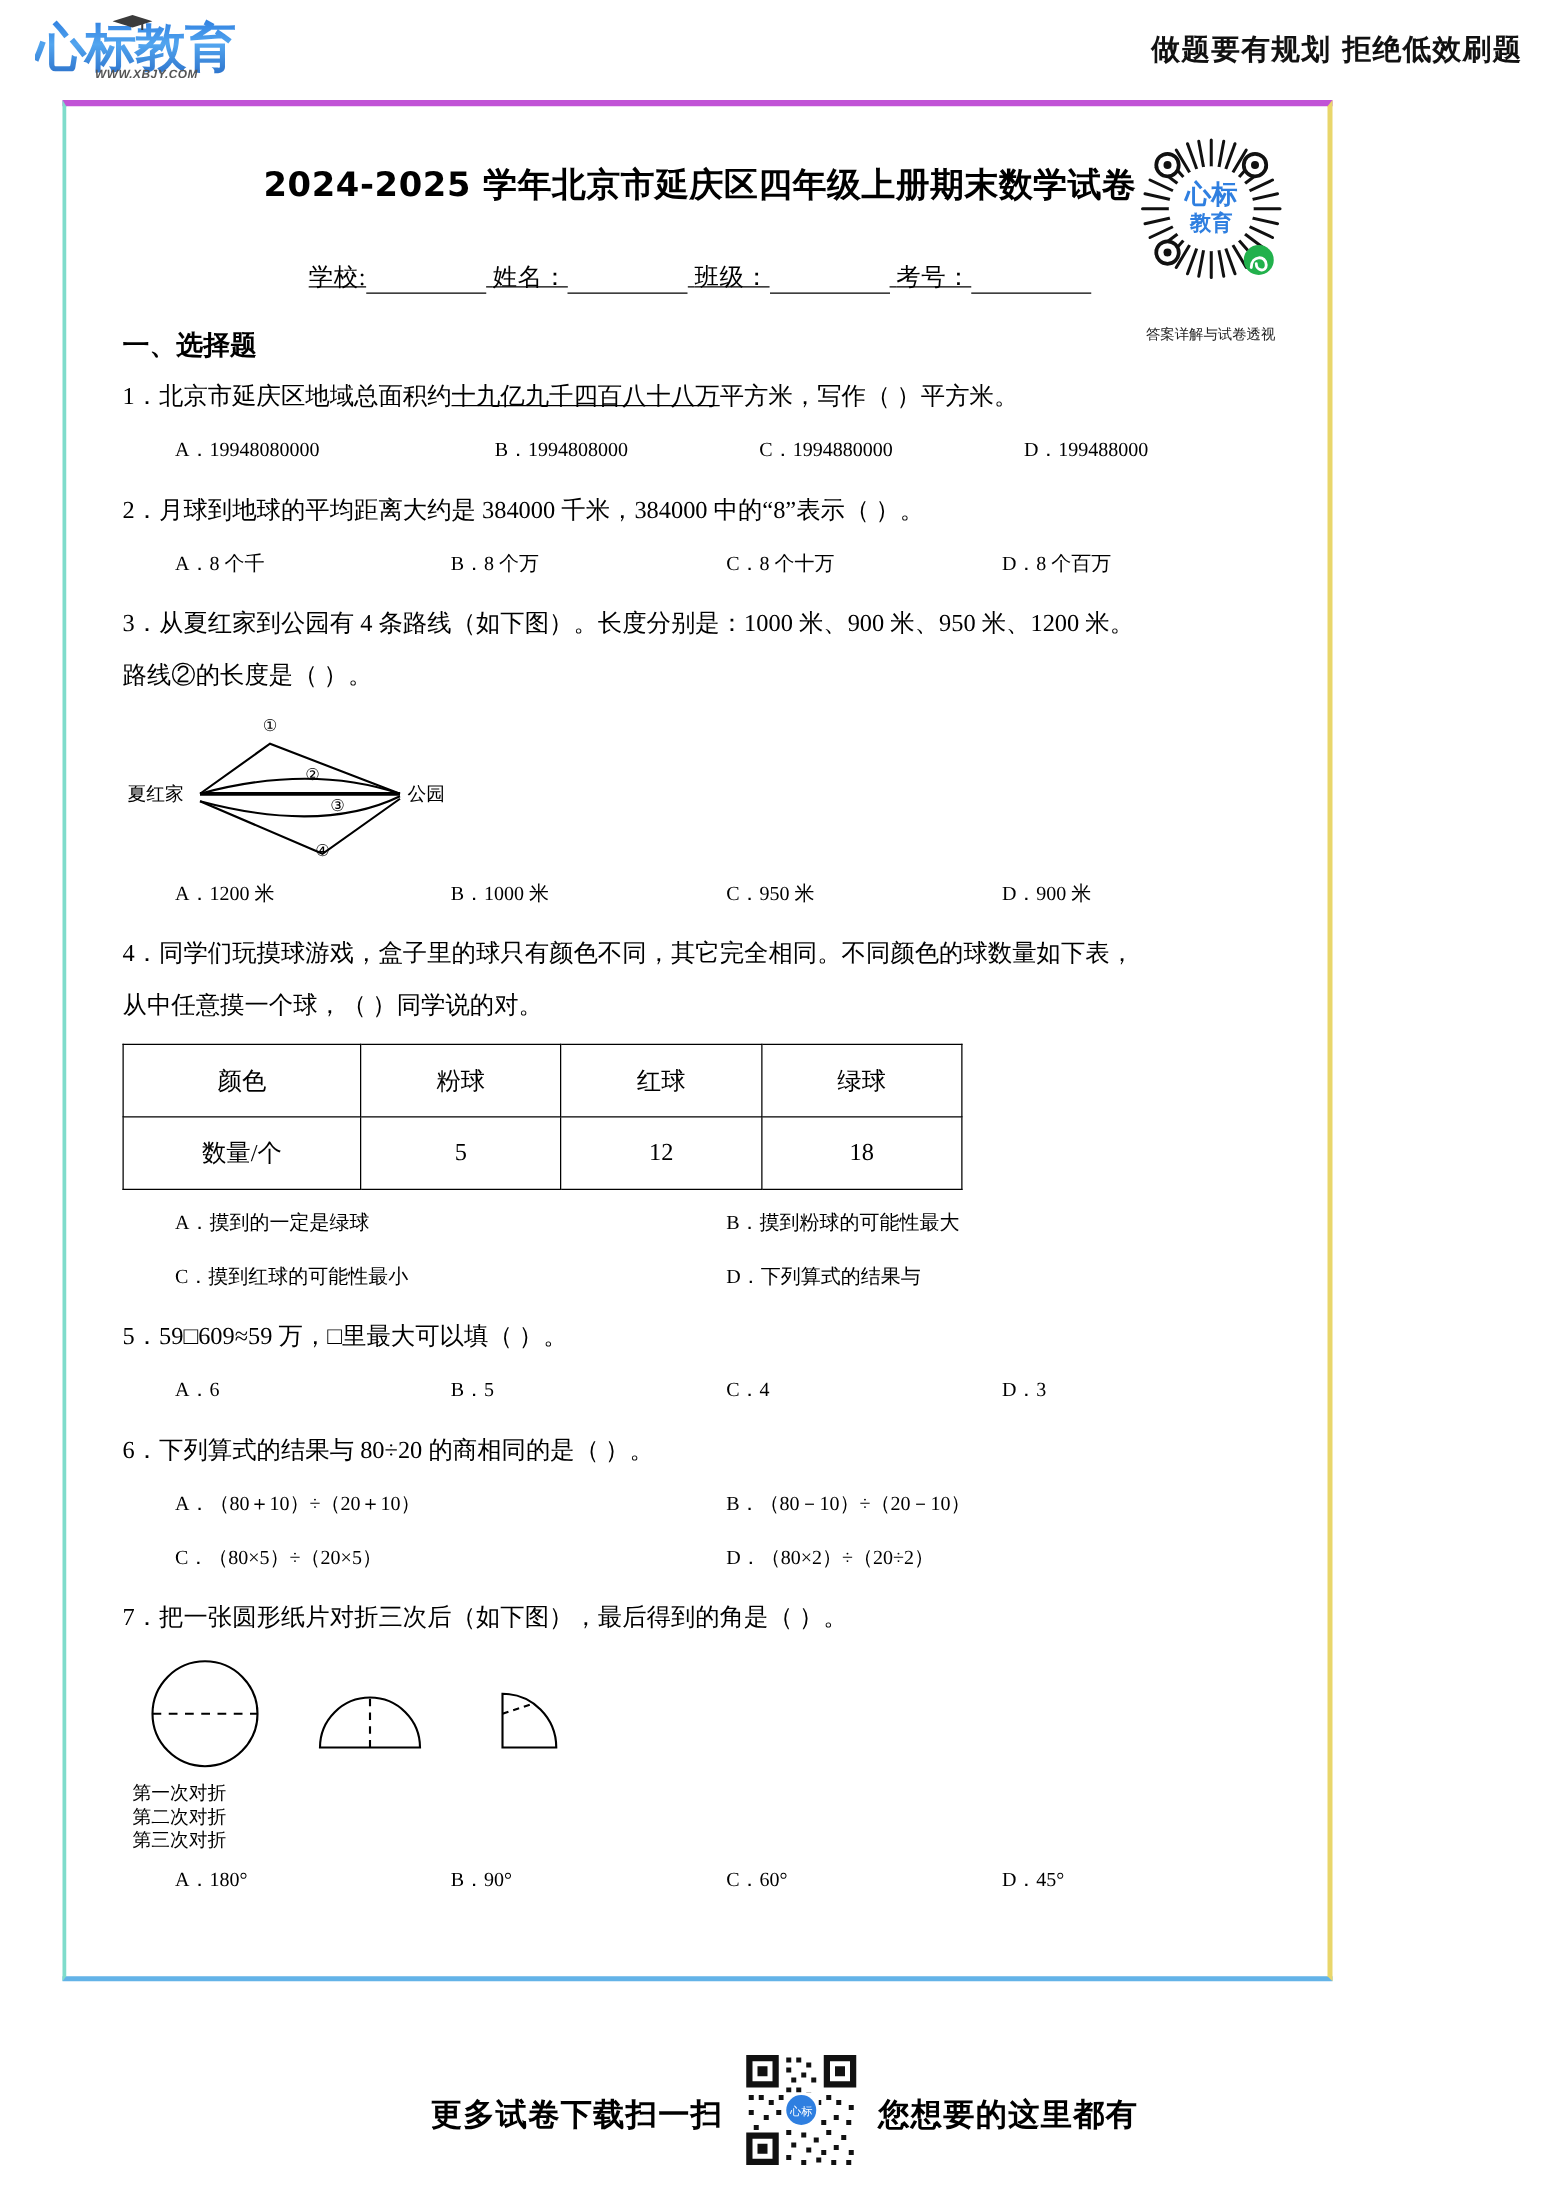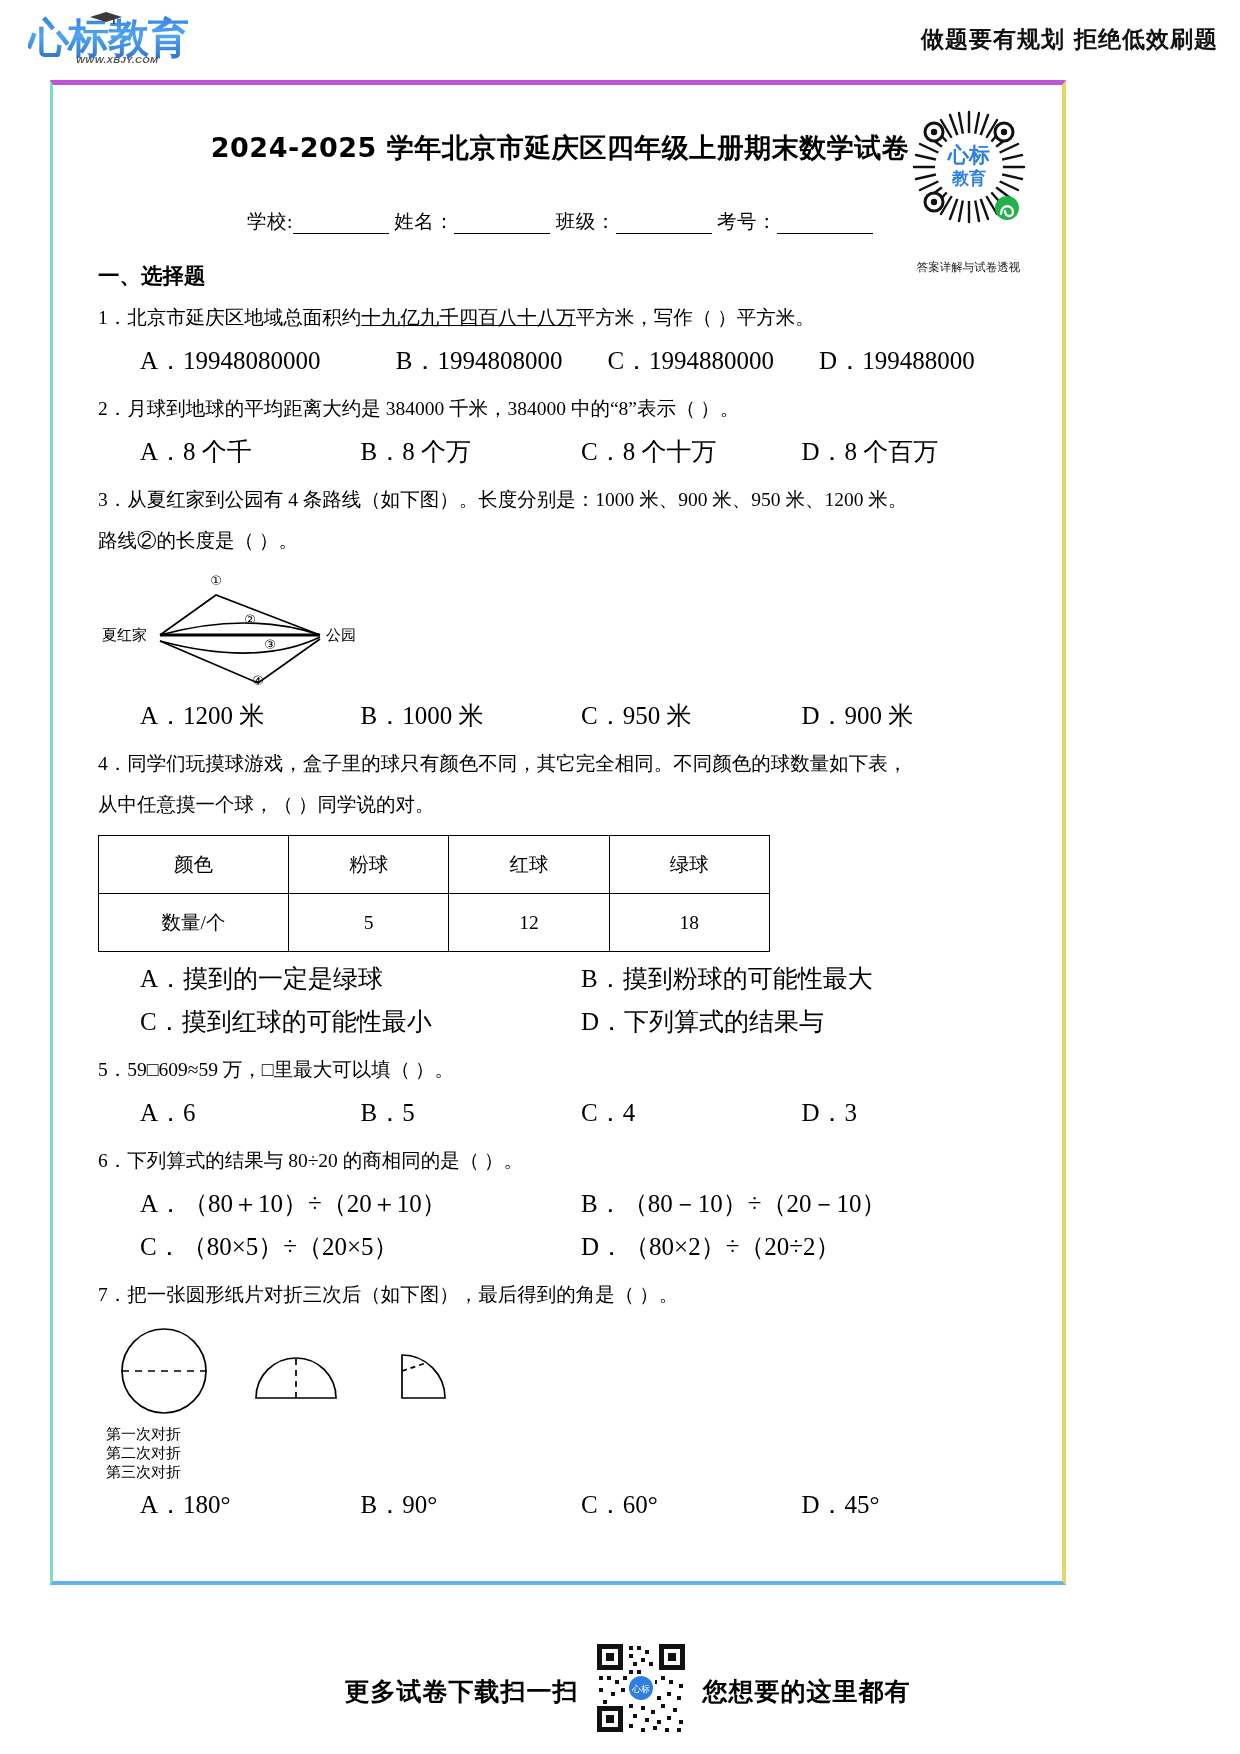--- a/index.html
+++ b/index.html
@@ -61,20 +61,21 @@
   
   .doc-title{
     text-align:center;
     font-family:"DejaVu Sans","Liberation Sans",sans-serif;
     font-weight:bold; font-size:27px; letter-spacing:0.5px;
     margin-top:24px;
   }
   .fillrow{
     text-align:center; font-size:19.5px; margin-top:42px;
     letter-spacing:0.5px;
+    text-decoration:underline;
   }
   .fillrow .u{ border-bottom:1.6px solid #000; display:inline-block; min-width:96px; }
 
   
   .qrblock{ position:absolute; right:10px; top:24px; width:175px; text-align:center;}
   .qr{ width:126px; height:126px; margin:0 auto; position:relative;}
   .qr-note{
     font-family:"DejaVu Sans","Liberation Sans",sans-serif;
     font-size:11.5px; color:#222; margin-top:30px; white-space:nowrap;
   }
@@ -83,21 +84,21 @@
   .sec-head{
     font-family:"DejaVu Sans","Liberation Sans",sans-serif;
     font-weight:bold; font-size:21.5px; margin:26px 0 6px 0;
   }
   .q{
     font-size:19.5px; line-height:41px; margin-top:7px;
     text-align:justify;
   }
   .q .ul{ text-decoration:underline; }
   .opts{
-    font-size:25px; line-height:41px;
+    font-size:16px; line-height:41px;
     display:flex; margin-top:2px; padding-left:42px;
   }
   .opts.two > span{ width:50%; }
   .opts.four > span{ width:25%; }
 
   
   .route{ margin:6px 0 4px 0; height:124px; position:relative; }
 
   
   table.balls{

